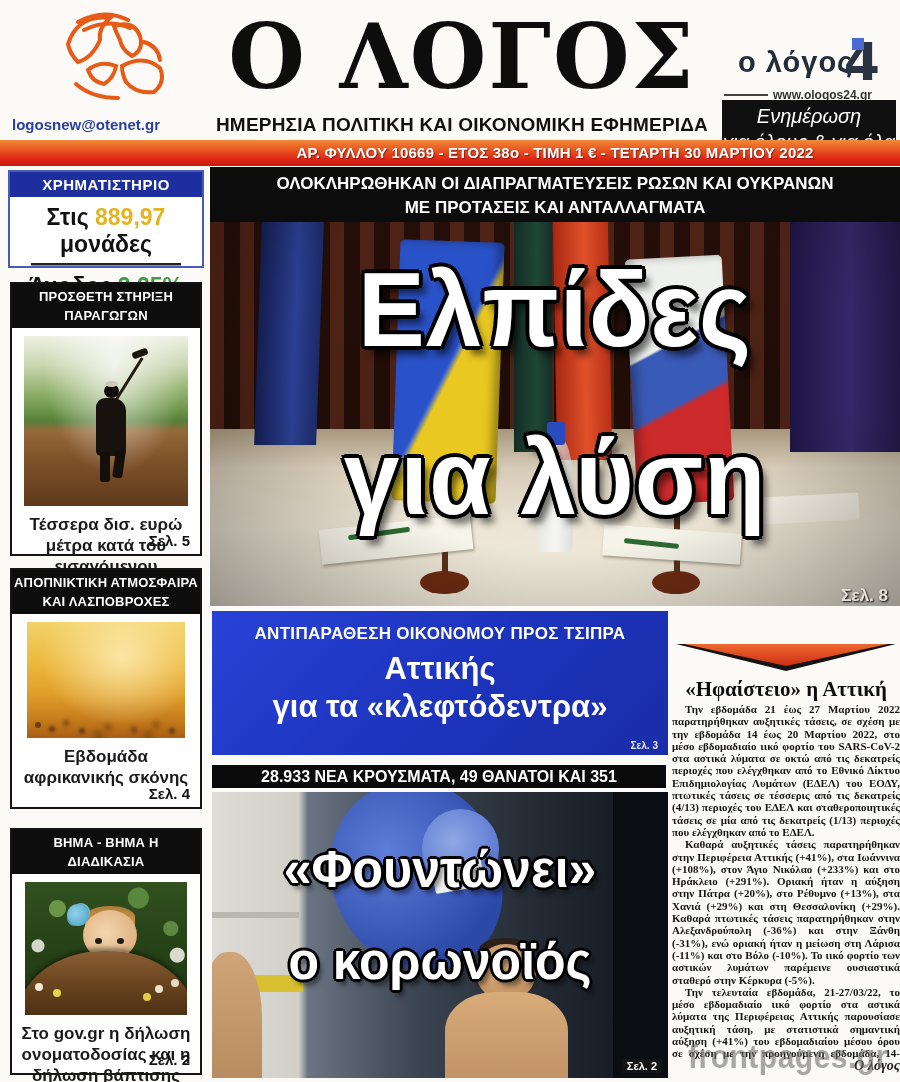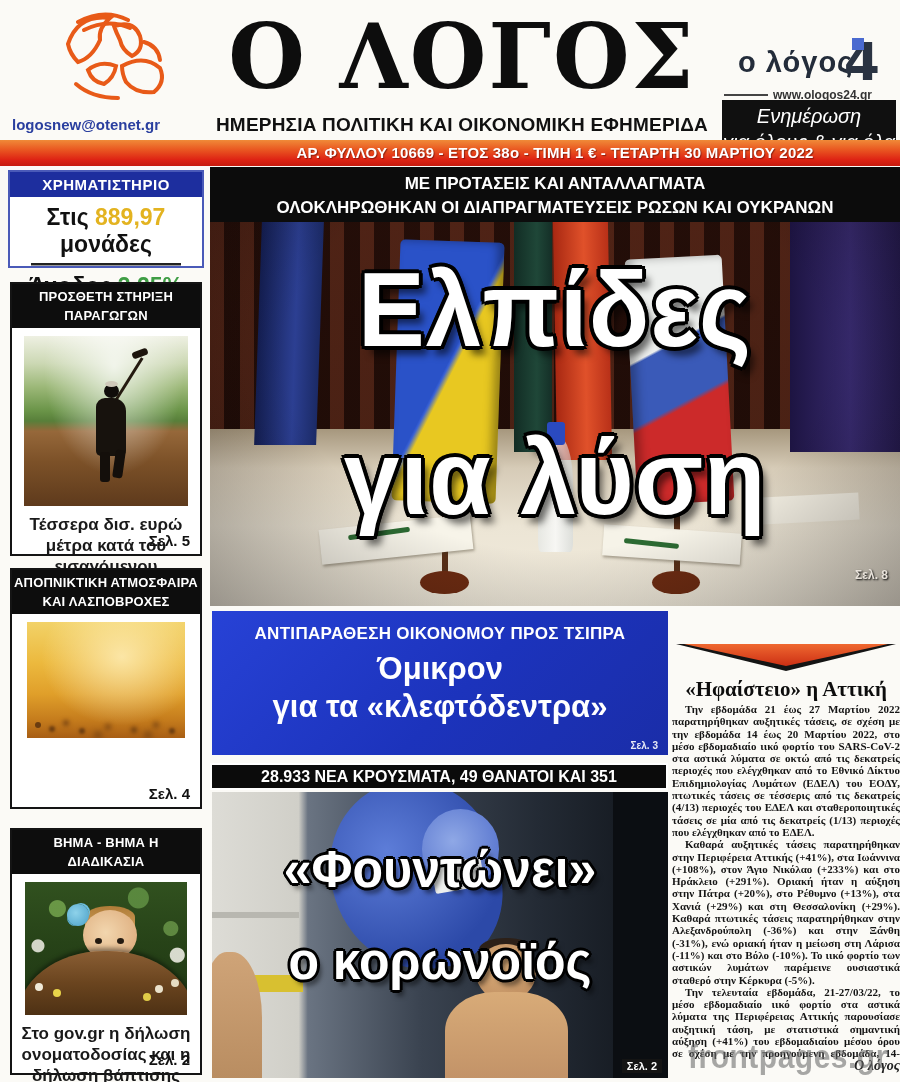--- a/index.html
+++ b/index.html
@@ -129,21 +129,21 @@
   .paper2 { position:absolute; left:57%; top:80%; width:20%; height:8%; background:#f6f3e8; transform:rotate(4deg); box-shadow:1px 2px 3px rgba(60,50,30,.4); }
   .paper3 { position:absolute; left:80%; top:71%; width:14%; height:7%; background:#f3efe3; transform:rotate(-3deg); }
   .pen1 { position:absolute; left:20%; top:80.5%; width:9%; height:1.2%; background:#2c6a32; transform:rotate(-8deg); border-radius:2px; }
   .pen2 { position:absolute; left:60%; top:83%; width:8%; height:1.2%; background:#2c6a32; transform:rotate(6deg); border-radius:2px; }
   .lead-vignette { position:absolute; inset:0; background:radial-gradient(ellipse at 50% 35%, transparent 55%, rgba(8,4,4,.38)); }
   .lead-headline { position:absolute; left:0; width:100%; text-align:center; color:#fff; font-weight:800;
     letter-spacing:1px; transform:scaleY(1.05);
     text-shadow:-3px -3px 0 #000,3px -3px 0 #000,-3px 3px 0 #000,3px 3px 0 #000,-4px 0 0 #000,4px 0 0 #000,0 -4px 0 #000,0 4px 0 #000,7px 9px 7px rgba(0,0,0,.55); }
   .lead-h1 { top:30px; font-size:100px; }
   .lead-h2 { top:198px; font-size:100px; }
-  .lead-page { position:absolute; right:12px; bottom:24px; color:#e8e2da; font-weight:bold; font-size:12px;
+  .lead-page { position:absolute; right:12px; bottom:0; color:#e8e2da; font-weight:bold; font-size:17px;
     text-shadow:1px 1px 2px #000; }
 
   
   .politics-box { position:absolute; left:212px; top:611px; width:456px; height:144px; overflow:hidden;
     background:linear-gradient(135deg,#2742d6 0%,#1c33bc 55%,#1a2da8 100%); }
   .politics-kicker { margin-top:13px; text-align:center; color:#fff; font-weight:bold; font-size:17px; letter-spacing:0.3px; }
   .politics-h1 { text-align:center; color:#fff; font-weight:bold; font-size:31px; margin-top:7px; }
   .politics-h2 { text-align:center; color:#fff; font-weight:bold; font-size:31px; margin-top:2px; }
   .politics-page { position:absolute; right:10px; bottom:4px; color:#e8eaf5; font-weight:bold; font-size:10px; }
 
@@ -267,42 +267,43 @@
 
   <div class="side-box" style="top:568px; height:241px;">
     <div class="side-kicker">
       <div>ΑΠΟΠΝΙΚΤΙΚΗ ΑΤΜΟΣΦΑΙΡΑ</div>
       <div>ΚΑΙ ΛΑΣΠΟΒΡΟΧΕΣ</div>
     </div>
     <div class="side-photo photo-dust">
       <div class="dust-glow"></div>
       <div class="dust-trees"></div>
     </div>
+    <div class="side-headline">Εβδομάδα αφρικανικής σκόνης</div>
     <div class="side-page">Σελ. 4</div>
   </div>
 
   <div class="side-box" style="top:828px; height:247px;">
     <div class="side-kicker">ΒΗΜΑ - ΒΗΜΑ Η ΔΙΑΔΙΚΑΣΙΑ</div>
     <div class="side-photo photo-baby">
       <div class="baby-foliage"></div>
       <div class="baby-hair"></div>
       <div class="baby-head"></div>
       <div class="baby-flower"></div>
       <div class="baby-eye1"></div>
       <div class="baby-eye2"></div>
       <div class="baby-bowl"></div>
       <div class="baby-petals"></div>
     </div>
     <div class="side-headline">Στο gov.gr η δήλωση ονοματοδοσίας και η δήλωση βάπτισης</div>
     <div class="side-page">Σελ. 2</div>
   </div>
 
   <div class="lead-kicker">
+    <div>ΟΛΟΚΛΗΡΩΘΗΚΑΝ ΟΙ ΔΙΑΠΡΑΓΜΑΤΕΥΣΕΙΣ ΡΩΣΩΝ ΚΑΙ ΟΥΚΡΑΝΩΝ</div>
     <div>ΜΕ ΠΡΟΤΑΣΕΙΣ ΚΑΙ ΑΝΤΑΛΛΑΓΜΑΤΑ</div>
-    <div>ΟΛΟΚΛΗΡΩΘΗΚΑΝ ΟΙ ΔΙΑΠΡΑΓΜΑΤΕΥΣΕΙΣ ΡΩΣΩΝ ΚΑΙ ΟΥΚΡΑΝΩΝ</div>
   </div>
   <div class="lead-photo">
     <div class="wood"></div>
     <div class="lead-table"></div>
     <div class="curtain-left"></div>
     <div class="curtain-green"></div>
     <div class="curtain-red"></div>
     <div class="curtain-right"></div>
     <div class="flag-ukr"></div>
     <div class="flag-rus"></div>
@@ -318,21 +319,21 @@
     <div class="pen1"></div>
     <div class="pen2"></div>
     <div class="lead-vignette"></div>
     <div class="lead-headline lead-h1">Ελπίδες</div>
     <div class="lead-headline lead-h2">για λύση</div>
     <div class="lead-page">Σελ. 8</div>
   </div>
 
   <div class="politics-box">
     <div class="politics-kicker">ΑΝΤΙΠΑΡΑΘΕΣΗ ΟΙΚΟΝΟΜΟΥ ΠΡΟΣ ΤΣΙΠΡΑ</div>
-    <div class="politics-h1">Όμικρον</div>
+    <div class="politics-h1">Αττικής</div>
     <div class="politics-h2">για τα «κλεφτόδεντρα»</div>
     <div class="politics-page">Σελ. 3</div>
   </div>
 
   <div class="covid-stats">28.933 ΝΕΑ ΚΡΟΥΣΜΑΤΑ, 49 ΘΑΝΑΤΟΙ ΚΑΙ 351 ΔΙΑΣΩΛΗΝΩΜΕΝΟΙ</div>
   <div class="covid-photo">
     <div class="van-line"></div>
     <div class="van-stripe"></div>
     <div class="covid-door"></div>
     <div class="ppe-figure"></div>

